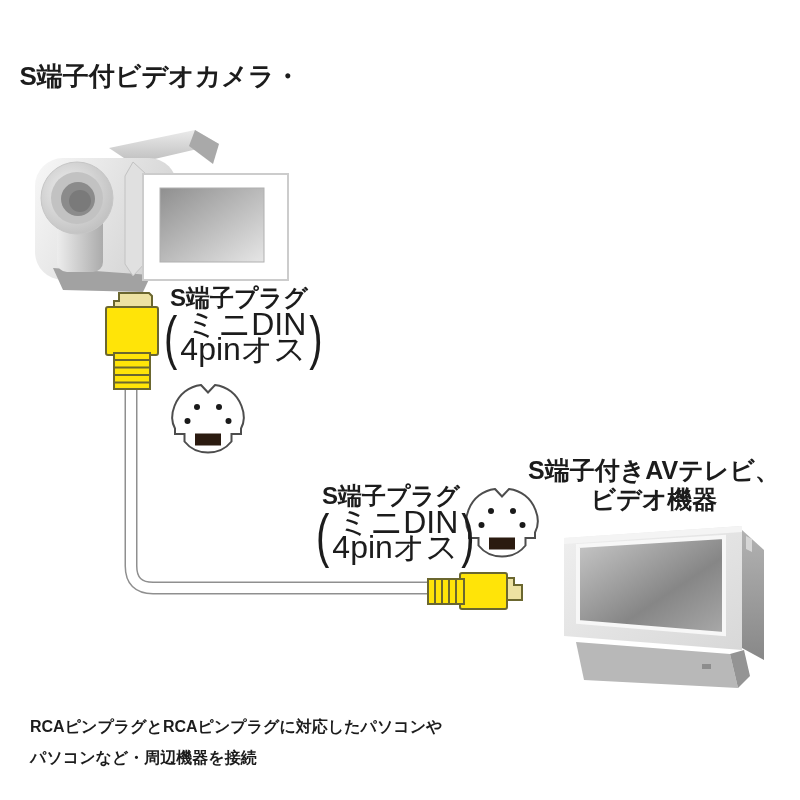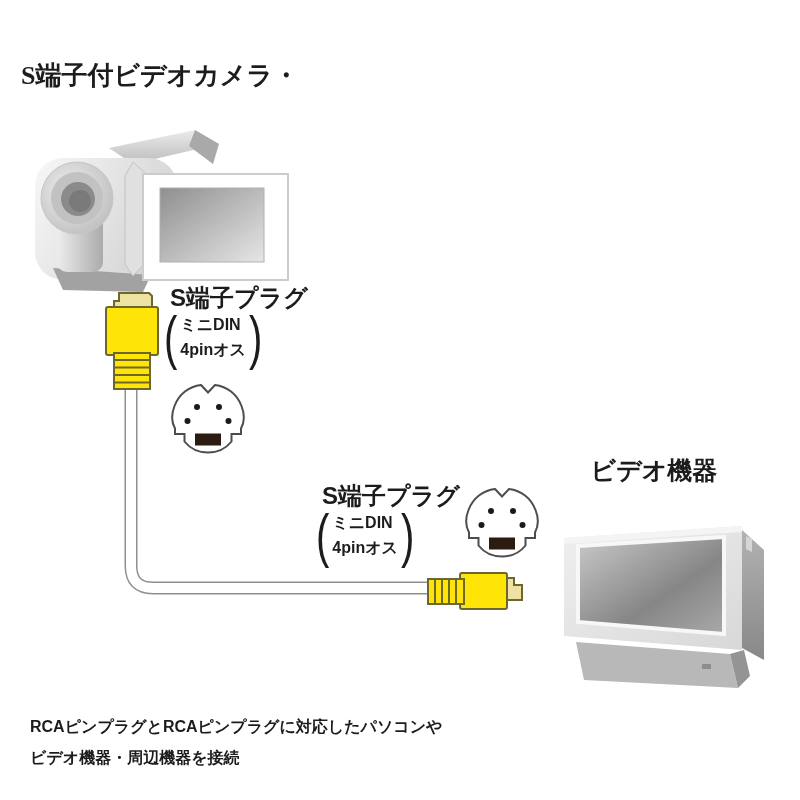--- a/index.html
+++ b/index.html
@@ -2,29 +2,29 @@
 <html style="--bg: #ffffff; --text: #1c1c1c; --plug-yellow: #ffe408; --plug-tip: #ede2a2; --plug-outline: #6b672f; --cable-fill: #ffffff; --cable-outline: #8f8f8f; --din-outline: #4d4d4d; --din-pin: #1a1a1a; --din-key: #2b1b10;"><head>
 <meta charset="utf-8">
 <style>
   html,body{margin:0;padding:0;background:#fff;}
   .stage{
     position:relative;width:800px;height:800px;background:var(--bg,#fff);
     font-family:"Liberation Sans","DejaVu Sans",sans-serif;
     color:var(--text,#1c1c1c);overflow:hidden;
   }
   .devtitle{position:absolute;text-align:center;font-weight:bold;white-space:nowrap;}
-  .t-src{left:18px;top:61px;width:284px;font-size:26px;line-height:30px;font-family:Liberation Serif, serif;}
+  .t-src{left:18px;top:61px;width:284px;font-size:26px;line-height:30px;}
   .t-dst{left:518px;top:456px;width:272px;font-size:25px;line-height:29px;}
   .pluglabel{position:absolute;white-space:nowrap;}
   .pl-1{left:164px;top:284px;}
   .pl-2{left:316px;top:482px;}
   .pl-title{font-size:24px;font-weight:bold;line-height:28px;padding-left:6px;}
   .pl-paren-row{display:flex;align-items:center;}
   .paren{font-size:40px;line-height:40px;font-weight:500;transform:scaleY(1.5);display:inline-block;}
-  .pl-lines{text-align:left;font-size:16px;font-weight:bold;line-height:25px;padding:0 3px;}
+  .pl-lines{text-align:right;font-size:32px;font-weight:normal;line-height:25px;padding:0 3px;}
   .caption{position:absolute;left:30px;top:711px;font-size:16px;font-weight:bold;line-height:31px;white-space:nowrap;}
   svg{position:absolute;display:block;}
   .svg-camera{left:33px;top:128px;}
   .svg-tv{left:552px;top:516px;}
   .svg-cable{left:0;top:0;}
   .yellow{fill:var(--plug-yellow,#ffe408);stroke:var(--plug-outline,#6b672f);stroke-width:2;}
   .tip{fill:var(--plug-tip,#ede2a2);stroke:var(--plug-outline,#6b672f);stroke-width:2;}
   .ridgeline{stroke:var(--plug-outline,#6b672f);stroke-width:2;}
   .cable-outer{fill:none;stroke:var(--cable-outline,#8f8f8f);stroke-width:13;}
   .cable-inner{fill:none;stroke:var(--cable-fill,#ffffff);stroke-width:10;}
@@ -35,20 +35,21 @@
 </head>
 <body>
 
 <div class="stage">
 
   <div class="devtitle t-src">
     <div>S端子付ビデオカメラ・</div>
   </div>
 
   <div class="devtitle t-dst">
+    <div>S端子付きAVテレビ、</div>
     <div>ビデオ機器</div>
   </div>
 
   <svg class="svg-camera" width="256" height="164" viewBox="0 0 256 164">
     <defs>
       <linearGradient id="gBody" x1="0" y1="0" x2="1" y2="0.4">
         <stop offset="0" stop-color="#f7f7f7"></stop>
           <stop offset="1" stop-color="#d4d4d4"></stop>
       </linearGradient>
       <radialGradient id="gLens" cx="0.4" cy="0.4" r="0.8">
@@ -178,16 +179,16 @@
       <div class="pl-lines">
         <div>ミニDIN</div>
         <div>4pinオス</div>
       </div>
       <span class="paren">)</span>
     </div>
   </div>
 
   <div class="caption">
     <div>RCAピンプラグとRCAピンプラグに対応したパソコンや</div>
-    <div>ビデオ機器・周辺機器を接続</div>
+    <div>パソコンなど・周辺機器を接続</div>
   </div>
 
 </div>
 
 </body></html>

